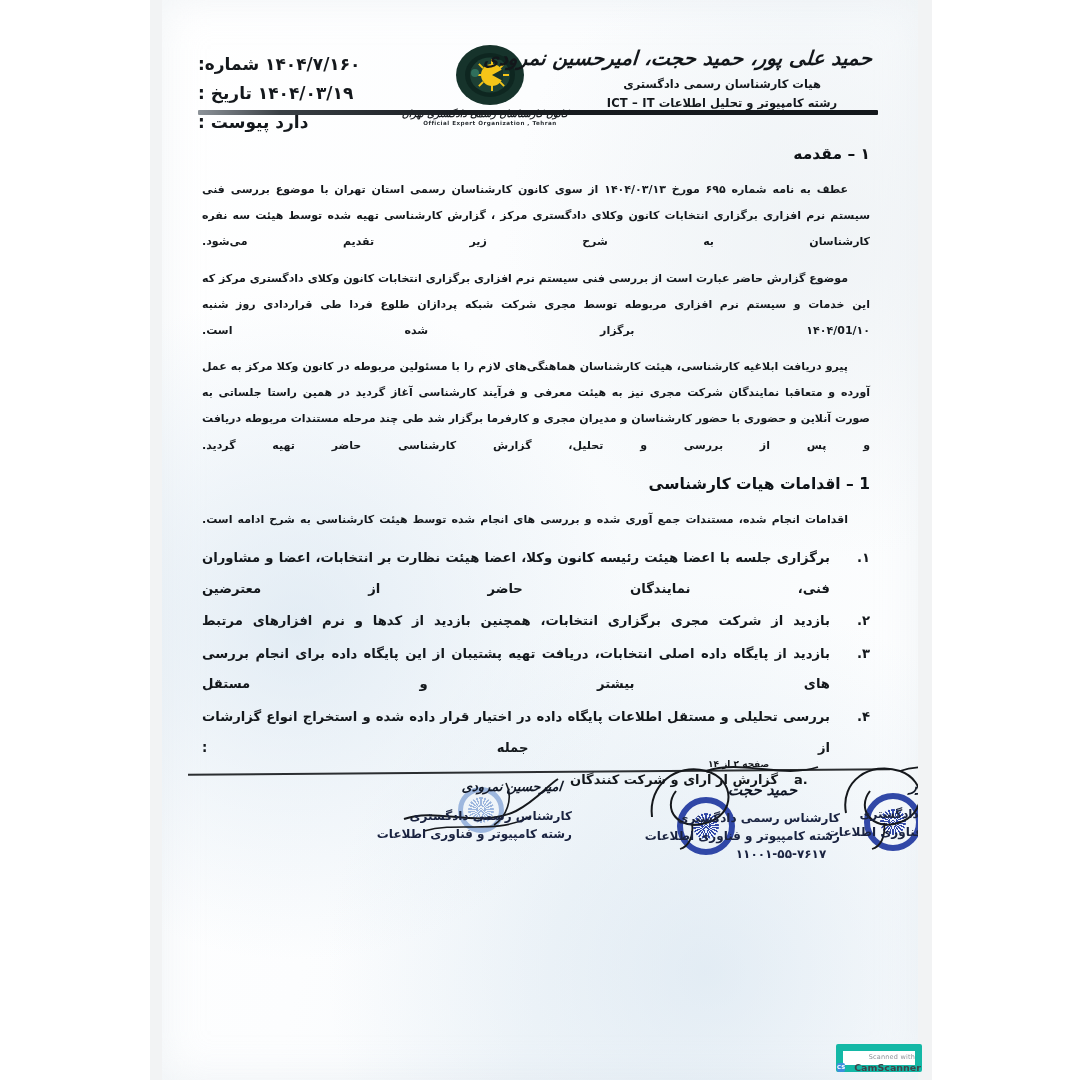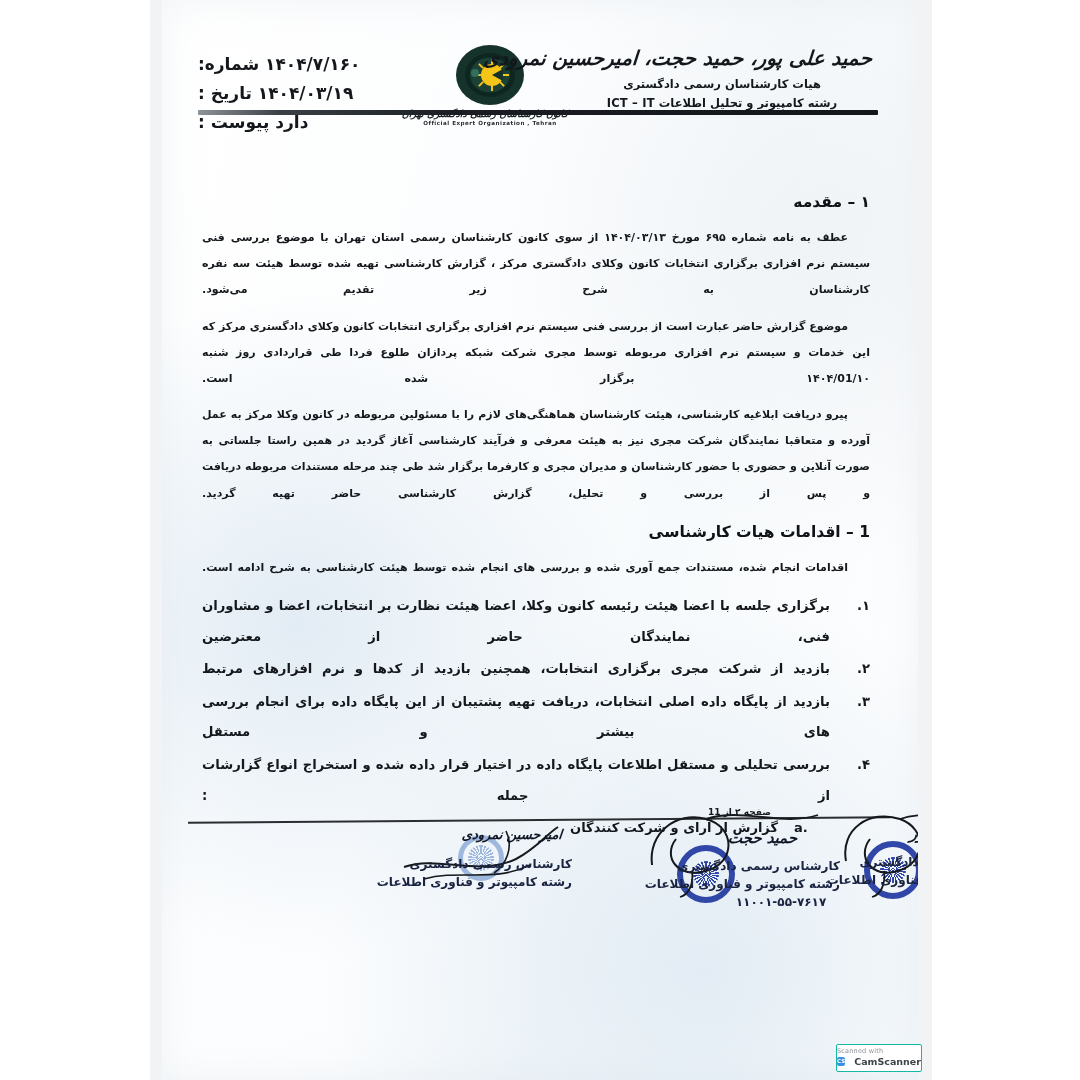--- a/index.html
+++ b/index.html
@@ -133,21 +133,20 @@
     height: 5px;
     background: linear-gradient(to left, #13171b 0%, #191d21 62%, #3a4045 88%, #8d9399 100%);
     border-radius: 1px;
   }
 
   
   .body {
     padding: 14px 48px 0 40px;
     text-align: justify;
     text-align-last: justify;
-    margin-top: 48px;
   }
   h2.sec {
     font-size: 15.5px;
     font-weight: 700;
     margin: 16px 0 14px 0;
     text-align: right;
     text-align-last: right;
     letter-spacing: .2px;
     color: #0f1317;
   }
@@ -271,23 +270,23 @@
   .flourish { position: absolute; overflow: visible; }
 
   
   .camscanner {
     position: absolute;
     left: 836px;
     top: 1044px;
     width: 86px;
     height: 28px;
     background: #ffffff;
-    border: 1px solid #14b8a6;
+    border: 7px solid #14b8a6;
     box-sizing: border-box;
-    text-align: left;
+    text-align: right;
     z-index: 5;
     border-radius: 2px;
     direction: ltr;
   }
   .cs-top {
     font-size: 6.5px;
     color: #8b9097;
     margin-top: 2px;
     letter-spacing: .2px;
   }
@@ -408,21 +407,21 @@
           <span class="sub-num">a.</span>
           <span>گزارش از آرای و شرکت کنندگان</span>
         </li>
       </ul>
     </div>
 
     <div class="signband">
 
       <div class="ink-line"></div>
 
-      <div class="page-mark">صفحه ۲ از 11</div>
+      <div class="page-mark">صفحه ۲ از ۱۴</div>
 
       <div class="stamp pale s-left"></div>
       <svg class="flourish" style="left:236px; top:18px;" width="210" height="80" viewBox="0 0 210 80">
         <path d="M6 46 C40 34, 80 56, 118 38 C138 28, 150 12, 160 6" fill="none" stroke="#15181c" stroke-width="2"></path>
         <path d="M26 58 C62 48, 96 62, 132 44" fill="none" stroke="#15181c" stroke-width="1.6"></path>
         <path d="M108 10 C116 26, 108 44, 96 52" fill="none" stroke="#15181c" stroke-width="1.6"></path>
       </svg>
       <div class="sig-name" style="left:300px; top:24px; font-size:13px;">امیرحسین نمرودی</div>
       <div class="sig-caption" style="left:300px; top:52px; width:110px;">
         <div>کارشناس رسمی دادگستری</div>

